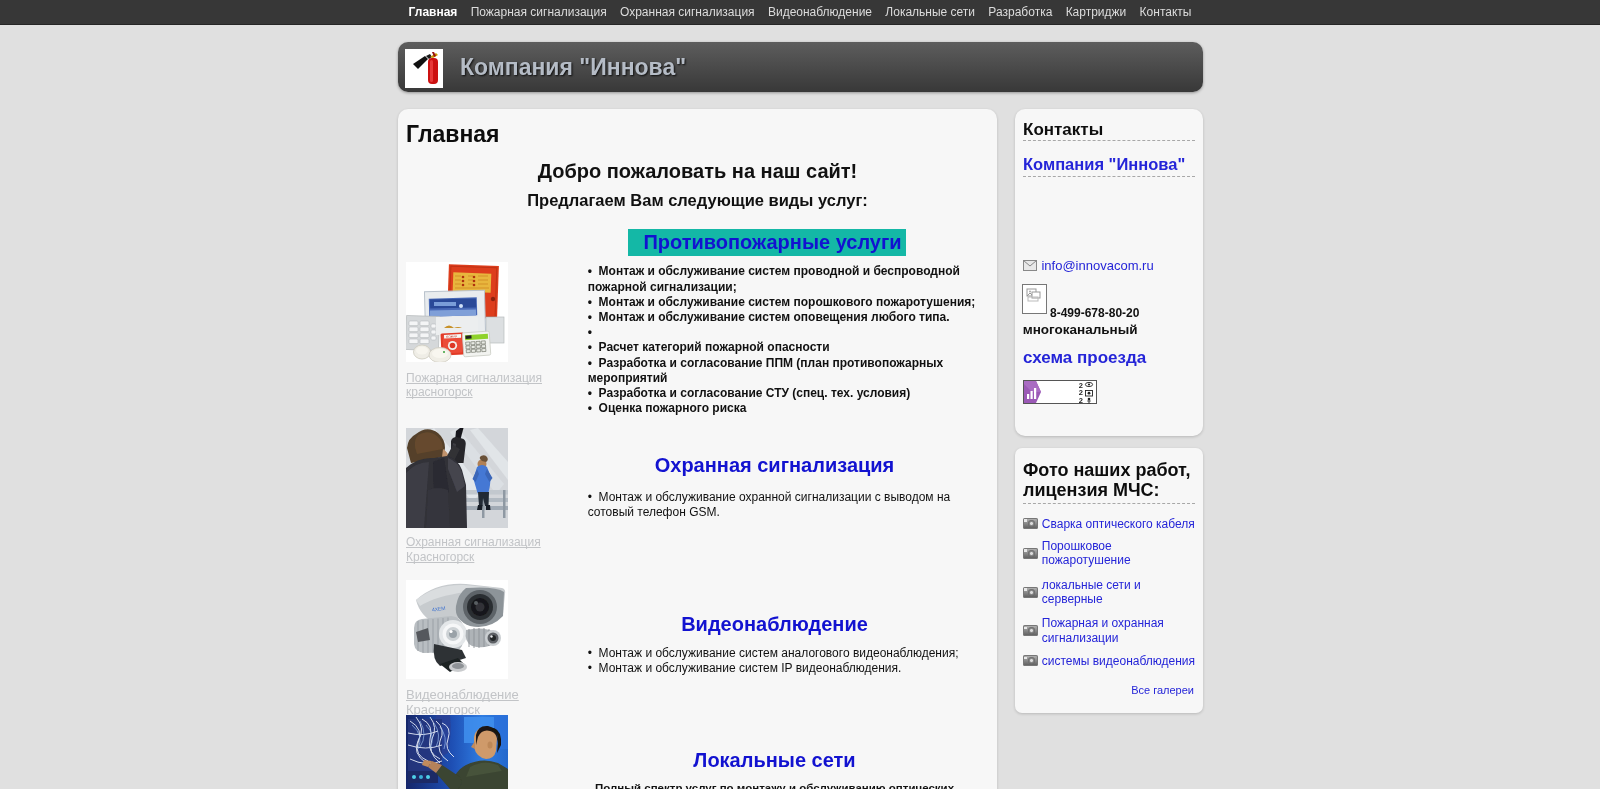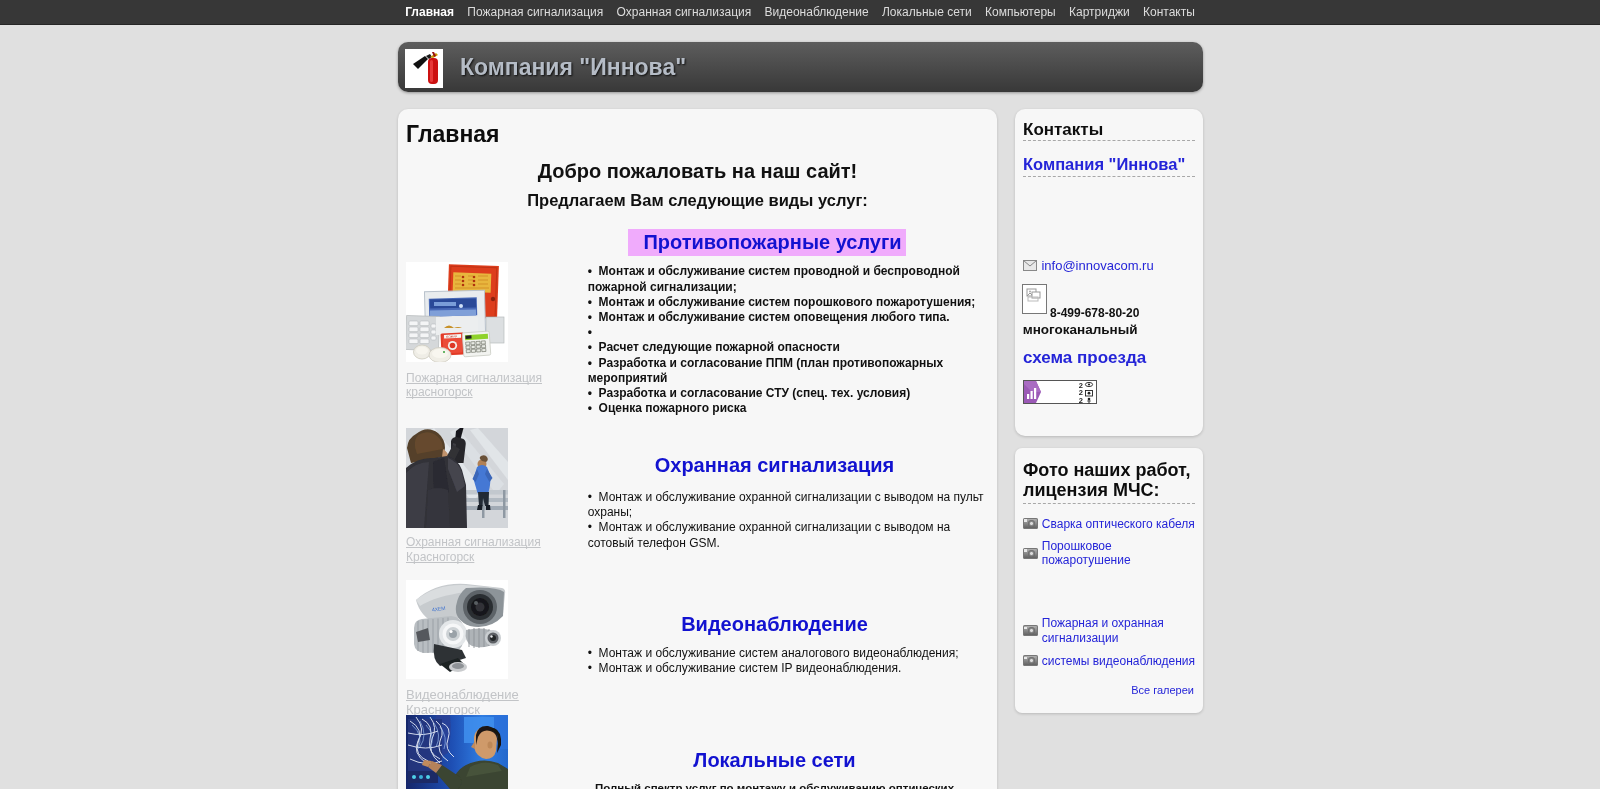--- a/index.html
+++ b/index.html
@@ -72,21 +72,21 @@
 .cam::after { content:""; position:absolute; left:1.5px; top:1.5px; width:3px; height:2.5px; background:#e8e8e8; }
 </style>
 </head>
 <body>
 <div id="nav">
   <a class="cur" href="#">Главная</a>
   <a href="#">Пожарная сигнализация</a>
   <a href="#">Охранная сигнализация</a>
   <a href="#">Видеонаблюдение</a>
   <a href="#">Локальные сети</a>
-  <a href="#">Компьютеры</a>
+  <a href="#">Разработка</a>
   <a href="#">Картриджи</a>
   <a href="#">Контакты</a>
 </div>
 
 <div id="header">
   <div id="logo">
     <svg width="38" height="39" viewBox="0 0 38 39">
       <rect x="0" y="0" width="38" height="39" fill="#ffffff"></rect>
       <g>
         <path d="M8 15 L20 7 L23 10 L13 20 Z" fill="#111"></path>
@@ -99,35 +99,34 @@
     </svg>
   </div>
   <div id="sitetitle">Компания "Иннова"</div>
 </div>
 
 <div class="panel" id="main">
   <h1>Главная</h1>
   <div class="abs ctr" style="top:51px; font-size:20px; font-weight:bold; color:#111;">Добро пожаловать на наш сайт!</div>
   <div class="abs ctr" style="top:82px; font-size:16.5px; font-weight:bold; color:#111;">Предлагаем Вам следующие виды услуг:</div>
 
-  <div class="abs" style="left:163px; top:120px;"><span class="h2" style="display:inline-block; background:#f0abfc; margin-left:66.5px; line-height:20.5px; padding:3px 4.7px 3px 15.9px;">Противопожарные услуги</span></div>
+  <div class="abs" style="left:163px; top:120px;"><span class="h2" style="display:inline-block; background:#14b8a6; margin-left:66.5px; line-height:20.5px; padding:3px 4.7px 3px 15.9px;">Противопожарные услуги</span></div>
   <ul class="b b1 abs tcol" style="top:155.3px;">
     <li>Монтаж и обслуживание систем проводной и беспроводной пожарной сигнализации;</li>
     <li>Монтаж и обслуживание систем порошкового пожаротушения;</li>
     <li>Монтаж и обслуживание систем оповещения любого типа.</li>
     <li></li>
-    <li>Расчет следующие пожарной опасности</li>
+    <li>Расчет категорий пожарной опасности</li>
     <li>Разработка и согласование ППМ (план противопожарных мероприятий</li>
     <li>Разработка и согласование СТУ (спец. тех. условия)</li>
     <li>Оценка пожарного риска</li>
   </ul>
 
   <div class="abs tcol h2" style="top:345.4px;">Охранная сигнализация</div>
   <ul class="b b2 abs tcol" style="top:380.9px;">
-    <li>Монтаж и обслуживание охранной сигнализации с выводом на пульт охраны;</li>
     <li>Монтаж и обслуживание охранной сигнализации с выводом на сотовый телефон GSM.</li>
   </ul>
 
   <div class="abs tcol h2" style="top:504.1px;">Видеонаблюдение</div>
   <ul class="b b2 abs tcol" style="top:536.8px;">
     <li>Монтаж и обслуживание систем аналогового видеонаблюдения;</li>
     <li>Монтаж и обслуживание систем IP видеонаблюдения.</li>
   </ul>
 
   <div class="abs tcol h2" style="top:639.6px;">Локальные сети</div>
@@ -389,16 +388,17 @@
       <path d="M66 20.2 L66 22.5 M64.2 21 L67.8 21 M64.8 23.8 L66 22.5 L67.2 23.8" stroke="#222" stroke-width="0.8" fill="none"></path>
     </svg>
   </div>
 </div>
 
 <div class="panel" id="side2">
   <div class="ph2" style="top:13px;">Фото наших работ,<br>лицензия МЧС:</div>
   <div class="dash" style="top:55px;"></div>
   <div class="gi" style="top:68.8px;"><span class="cam"></span><a href="#">Сварка оптического кабеля</a></div>
   <div class="gi" style="top:90.9px;"><span class="cam" style="top:9px;"></span><a href="#">Порошковое<br>пожаротушение</a></div>
+  <div class="gi" style="top:129.9px;"><span class="cam" style="top:9px;"></span><a href="#">локальные сети и<br>серверные</a></div>
   <div class="gi" style="top:168.3px;"><span class="cam" style="top:9px;"></span><a href="#">Пожарная и охранная<br>сигнализации</a></div>
   <div class="gi" style="top:206.4px;"><span class="cam"></span><a href="#">системы видеонаблюдения</a></div>
   <div class="abs" style="right:9px; top:236px; font-size:11px;"><a href="#">Все галереи</a></div>
 </div>
 
 </body></html>

